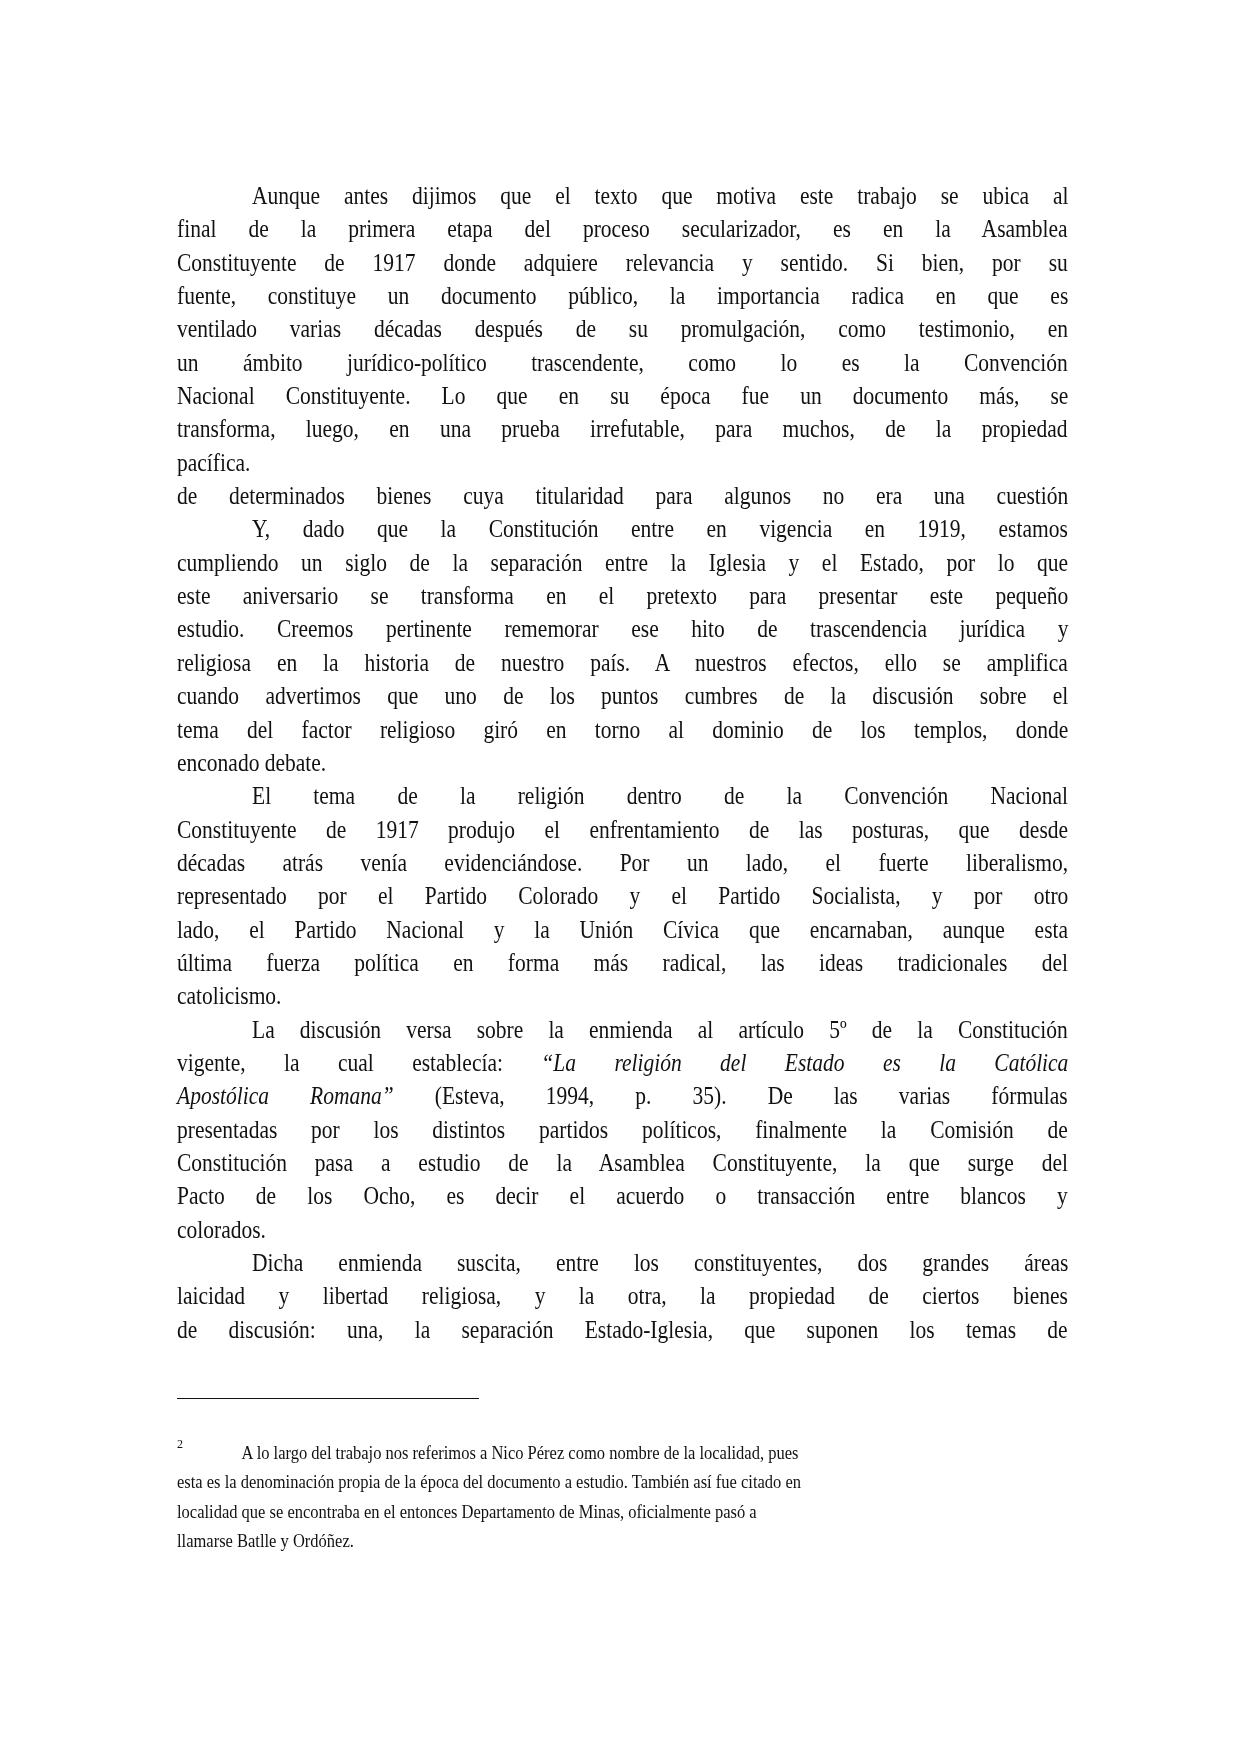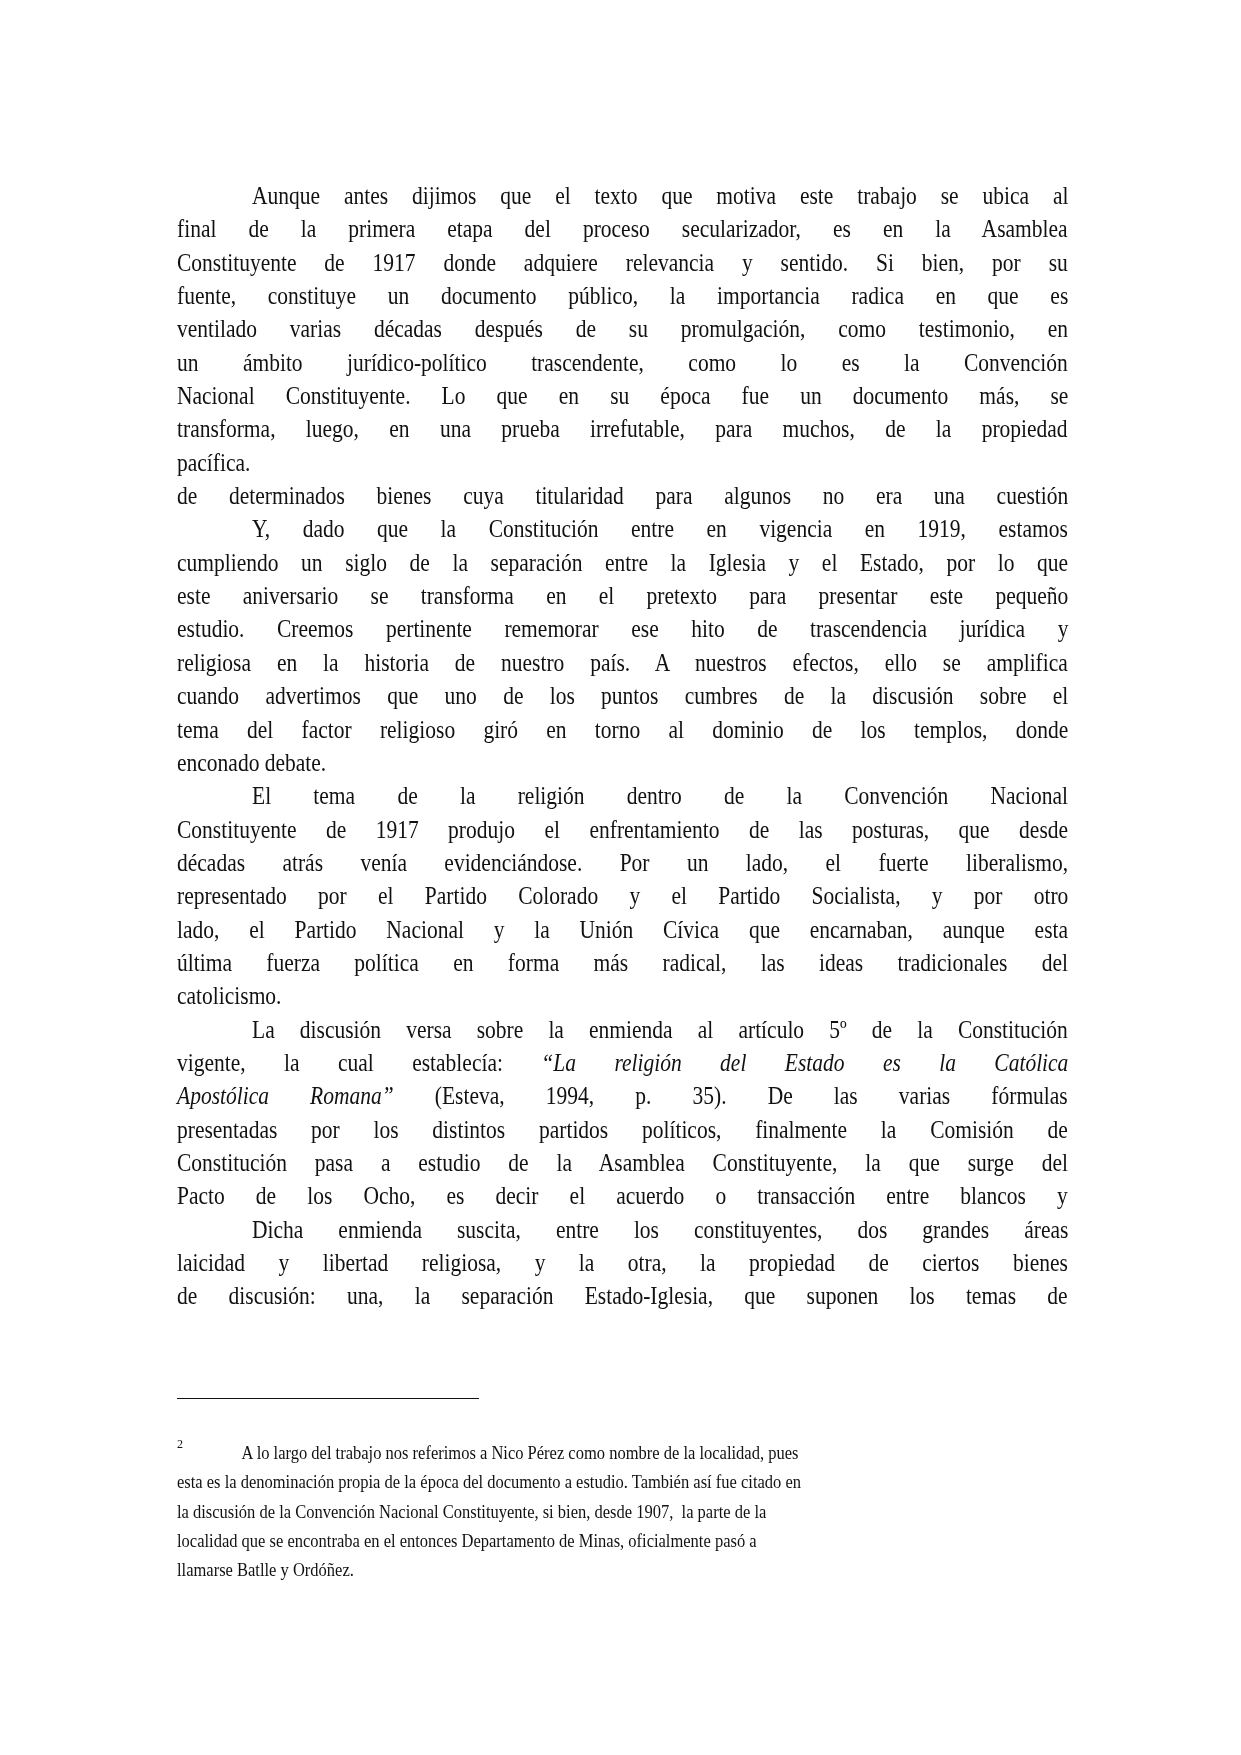--- a/index.html
+++ b/index.html
@@ -119,33 +119,33 @@
     <div class="line last"><span class="inner" style="display: inline-block; white-space: nowrap; transform: scaleX(0.86);">catolicismo.</span></div>
   </div>
 
   <div>
     <div class="line just indent"><span class="inner" style="display: inline-block; white-space: nowrap; word-spacing: 22.9852px; transform: scaleX(0.86);">La discusión versa sobre la enmienda al artículo 5º de la Constitución</span></div>
     <div class="line just"><span class="inner" style="display: inline-block; white-space: nowrap; word-spacing: 38.4047px; transform: scaleX(0.86);"><span>vigente, la cual establecía: </span><span class="it">“La religión del Estado es la Católica</span></span></div>
     <div class="line just"><span class="inner" style="display: inline-block; white-space: nowrap; word-spacing: 41.5607px; transform: scaleX(0.86);"><span class="it">Apostólica Romana”</span><span> (Esteva, 1994, p. 35). De las varias fórmulas</span></span></div>
     <div class="line just"><span class="inner" style="display: inline-block; white-space: nowrap; word-spacing: 33.0052px; transform: scaleX(0.86);">presentadas por los distintos partidos políticos, finalmente la Comisión de</span></div>
     <div class="line just"><span class="inner" style="display: inline-block; white-space: nowrap; word-spacing: 26.186px; transform: scaleX(0.86);">Constitución pasa a estudio de la Asamblea Constituyente, la que surge del</span></div>
     <div class="line just"><span class="inner" style="display: inline-block; white-space: nowrap; word-spacing: 29.9205px; transform: scaleX(0.86);">Pacto de los Ocho, es decir el acuerdo o transacción entre blancos y</span></div>
+    <div class="line last"><span class="inner" style="display: inline-block; white-space: nowrap; transform: scaleX(0.86);">colorados.</span></div>
   </div>
 
   <div>
     <div class="line just indent"><span class="inner" style="display: inline-block; white-space: nowrap; word-spacing: 34.4797px; transform: scaleX(0.86);">Dicha enmienda suscita, entre los constituyentes, dos grandes áreas</span></div>
     <div class="line just"><span class="inner" style="display: inline-block; white-space: nowrap; word-spacing: 32.6406px; transform: scaleX(0.86);">laicidad y libertad religiosa, y la otra, la propiedad de ciertos bienes</span></div>
     <div class="line just"><span class="inner" style="display: inline-block; white-space: nowrap; word-spacing: 30.1047px; transform: scaleX(0.86);">de discusión: una, la separación Estado-Iglesia, que suponen los temas de</span></div>
   </div>
 </div>
 
 <div class="rule"></div>
 
 <div class="footnotes">
   <div class="fline first">
     <span class="fn-marker">2</span>
     <span class="ftext" style="transform-origin: left center; transform: scaleX(0.86); white-space: pre;">A lo largo del trabajo nos referimos a Nico Pérez como nombre de la localidad, pues</span>
   </div>
   <div class="fline"><span class="ftext" style="transform-origin: left center; transform: scaleX(0.86); white-space: pre;">esta es la denominación propia de la época del documento a estudio. También así fue citado en</span></div>
-  <div class="fline"><span class="ftext" style="transform-origin: left center; transform: scaleX(0.86); white-space: pre;">la discusión de la Convención Nacional Constituyente, si bien, desde 1907,  la parte de la</span></div>
   <div class="fline"><span class="ftext" style="transform-origin: left center; transform: scaleX(0.86); white-space: pre;">localidad que se encontraba en el entonces Departamento de Minas, oficialmente pasó a</span></div>
   <div class="fline"><span class="ftext" style="transform-origin: left center; transform: scaleX(0.86); white-space: pre;">llamarse Batlle y Ordóñez.</span></div>
 </div>
 
 </body></html>

